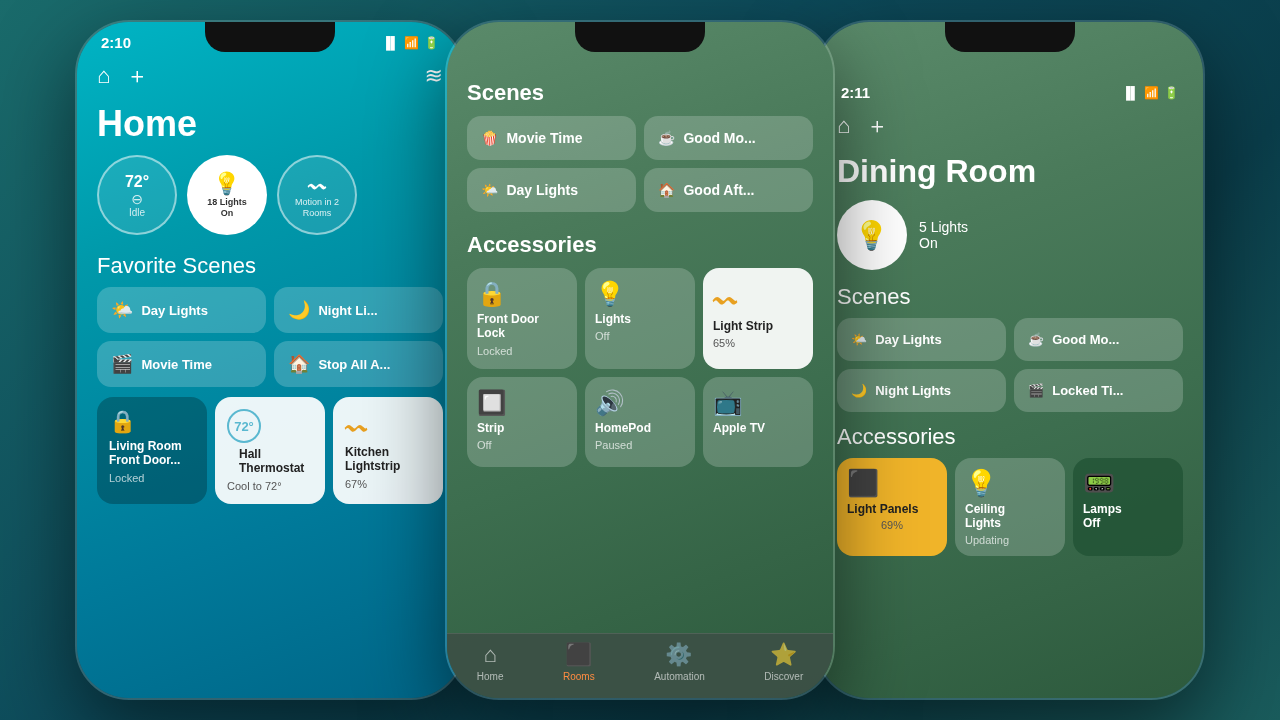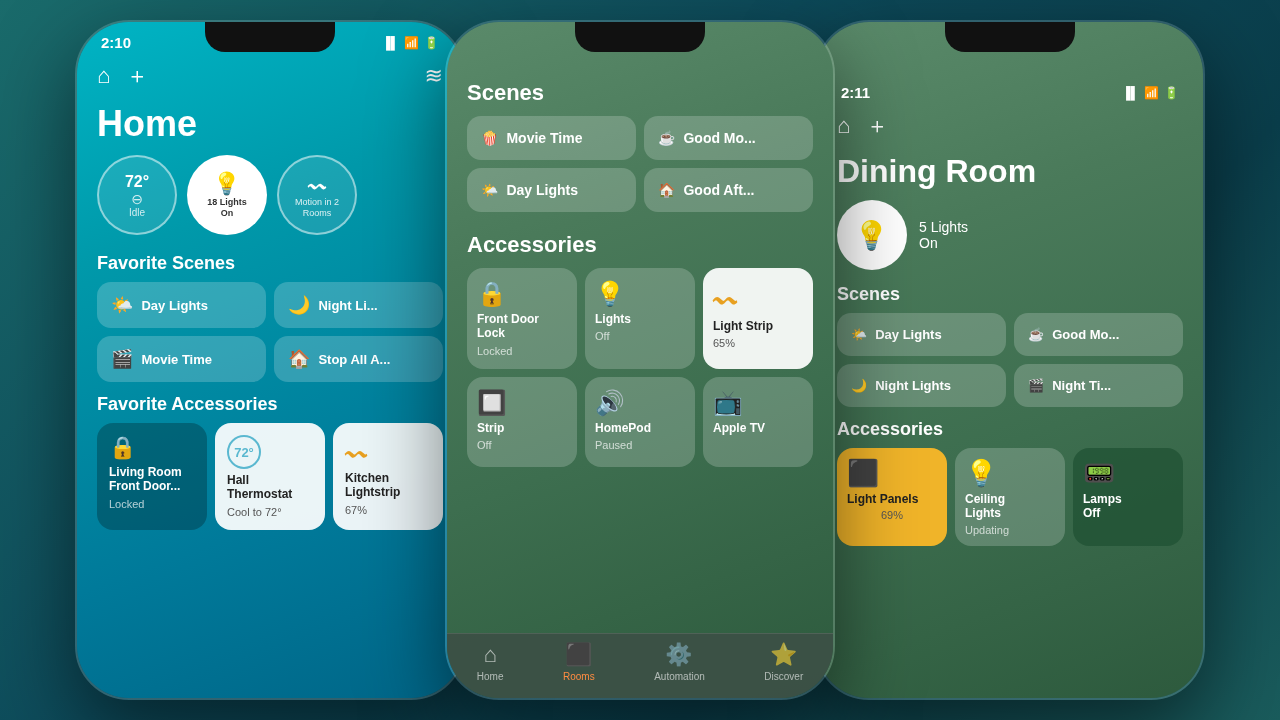--- a/index.html
+++ b/index.html
@@ -113,22 +113,22 @@
       border: 2.5px solid rgba(255,255,255,0.5);
       display: flex;
       flex-direction: column;
       align-items: center;
       justify-content: center;
       background: rgba(255,255,255,0.1);
     }
 
     
     .section-title {
-      font-size: 18px;
-      font-weight: 700;
+      font-size: 22px;
+      font-weight: 400;
       color: white;
       padding: 2px 20px 8px;
     }
 
     
     .scene-grid {
       display: grid;
       grid-template-columns: 1fr 1fr;
       gap: 8px;
       padding: 0 20px 10px;
@@ -386,32 +386,31 @@
       <div class="scene-btn">
         <span class="btn-icon">🎬</span>
         <span>Movie Time</span>
       </div>
       <div class="scene-btn">
         <span class="btn-icon">🏠</span>
         <span>Stop All A...</span>
       </div>
     </div>
 
-    <div class="section-title">Favorite Accessories</div>
     <div class="acc-grid">
 
       <div class="acc-card" style="background:rgba(0,0,0,0.25);">
         <span class="acc-icon">🔒</span>
         <span class="acc-name">Living Room<br>Front Door...</span>
         <span class="acc-status">Locked</span>
       </div>
 
       <div class="acc-card" style="background:rgba(255,255,255,0.92);">
         <div style="width:34px;height:34px;border-radius:50%;border:2px solid #5ab8d0;display:flex;align-items:center;justify-content:center;font-size:13px;font-weight:700;color:#5ab8d0;">72°</div>
-        <span class="acc-name" style="color:#222;">Hall<br>Thermostat</span>
+        <span class="acc-name" style="color:#222;margin-left:12px;">Hall<br>Thermostat</span>
         <span class="acc-status" style="color:#555;">Cool to 72°</span>
       </div>
 
       <div class="acc-card" style="background:rgba(255,255,255,0.92);">
         <span class="acc-icon" style="color:#e8a020;">〰</span>
         <span class="acc-name" style="color:#222;">Kitchen<br>Lightstrip</span>
         <span class="acc-status" style="color:#555;">67%</span>
       </div>
     </div>
   </div>
@@ -540,21 +539,21 @@
         <div class="right-scene-btn">
           <span>☕</span>
           <span>Good Mo...</span>
         </div>
         <div class="right-scene-btn">
           <span>🌙</span>
           <span>Night Lights</span>
         </div>
         <div class="right-scene-btn">
           <span>🎬</span>
-          <span>Night Ti...</span>
+          <span>Locked Ti...</span>
         </div>
       </div>
 
       <div class="section-title">Accessories</div>
       <div class="right-acc-grid">
 
         <div class="right-acc-card yellow">
           <span class="right-acc-icon">⬛</span>
           <span class="right-acc-name">Light Panels</span>
           <span class="right-acc-status" style="color:#555;text-align:center;">69%</span>

